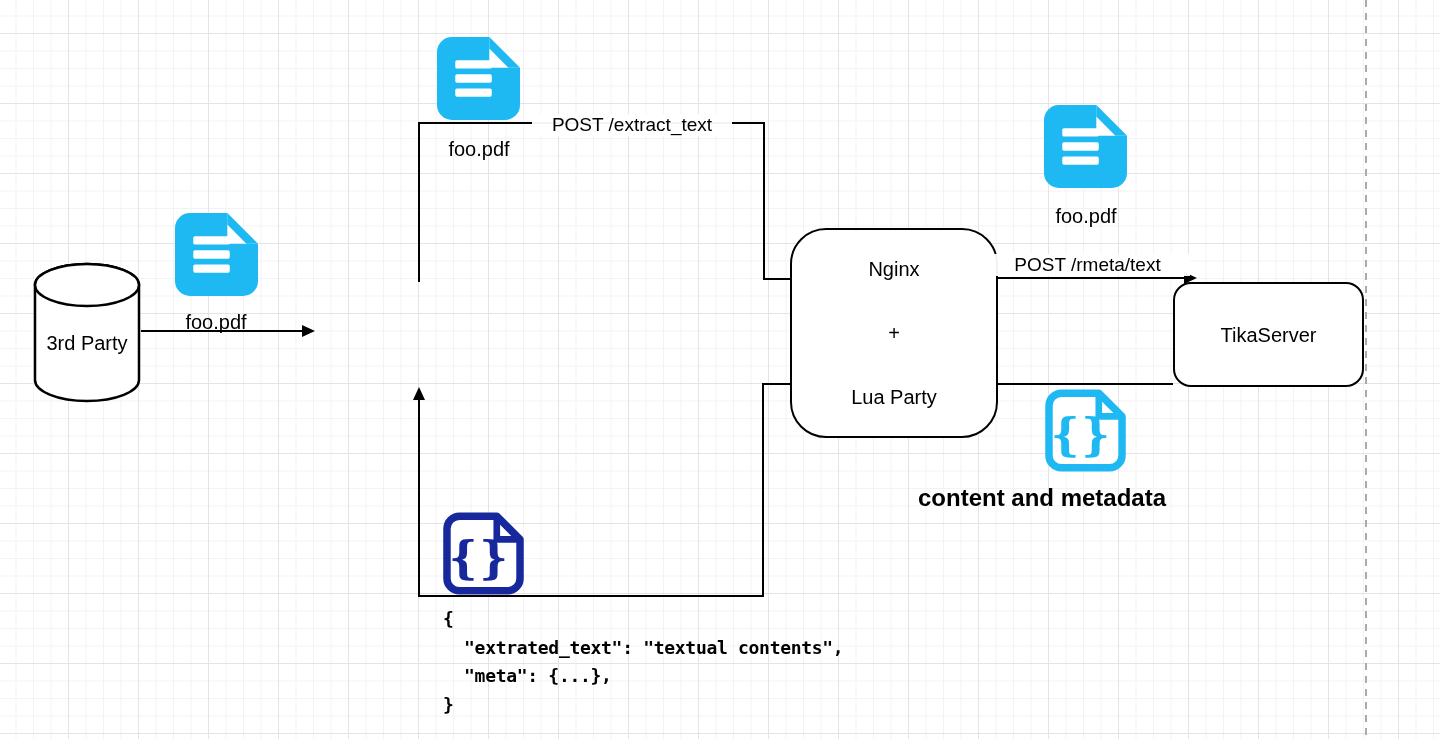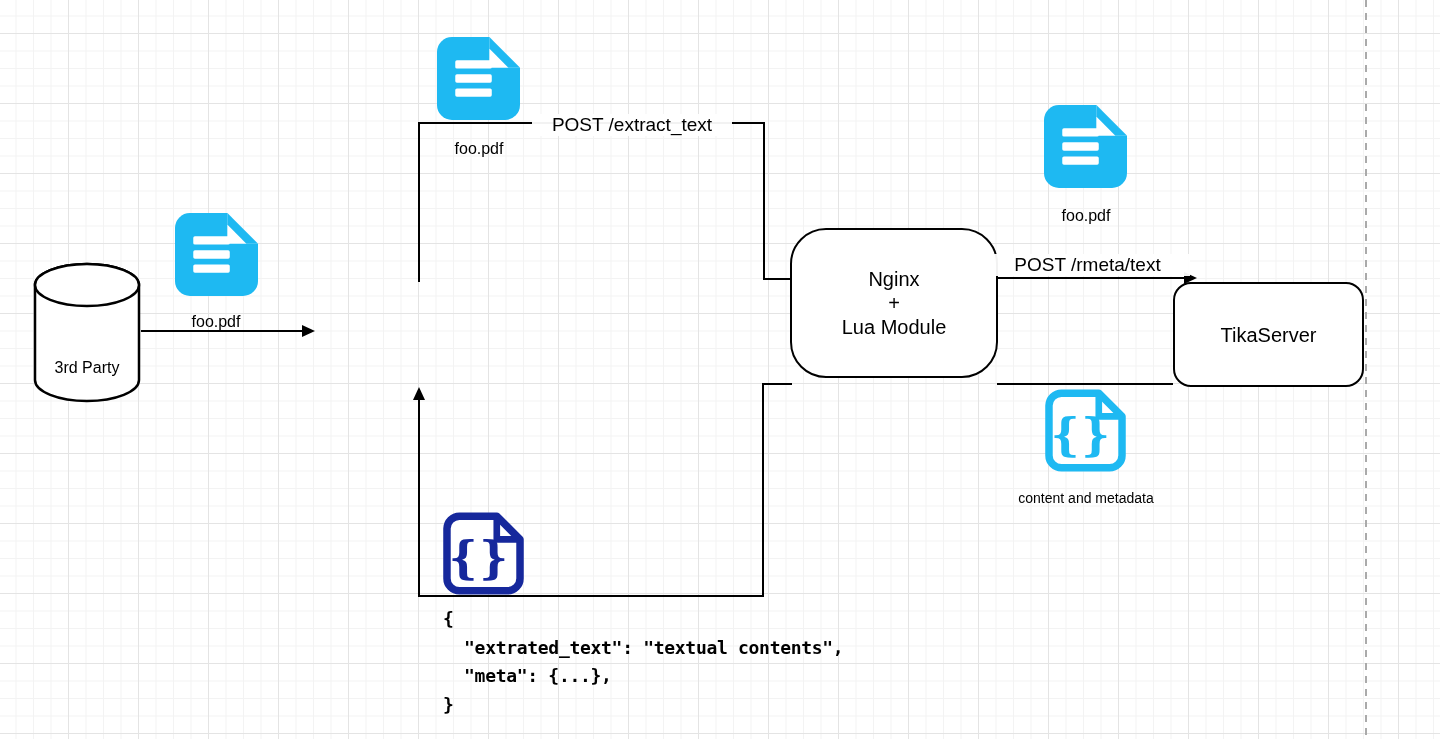--- a/index.html
+++ b/index.html
@@ -18,21 +18,21 @@
     color:#000;
   }
   .line { position:absolute; background:#000; }
   .node {
     position:absolute; background:#fff; border:2px solid #000;
     display:flex; flex-direction:column; align-items:center; justify-content:center;
     font-size:20px; line-height:24px; text-align:center;
   }
   .r18 { border-radius:18px; }
   .r36 { border-radius:36px; }
-  .lbl { position:absolute; font-size:16px; line-height:22px; text-align:center; white-space:nowrap; }
+  .lbl { position:absolute; font-size:20px; line-height:22px; text-align:center; white-space:nowrap; }
   .edge-lbl { font-size:19px; background:rgba(255,255,255,0.95); padding:0 3px; }
   .arrow-right { position:absolute; width:0; height:0;
     border-top:6px solid transparent; border-bottom:6px solid transparent; border-left:13px solid #000; }
   .arrow-up { position:absolute; width:0; height:0;
     border-left:6px solid transparent; border-right:6px solid transparent; border-bottom:13px solid #000; }
   .icon82 { position:absolute; width:83px; height:83px; }
   .code {
     position:absolute; font-family:"DejaVu Sans Mono", monospace; font-weight:bold;
     font-size:18px; line-height:28.5px; white-space:pre; letter-spacing:-0.3px;
   }
@@ -64,27 +64,27 @@
   <div class="line" style="left:762px; top:383px; width:30px; height:2px;"></div>
   <div class="line" style="left:762px; top:383px; width:2px; height:214px;"></div>
   <div class="line" style="left:418px; top:595px; width:346px; height:2px;"></div>
   <div class="line" style="left:418px; top:399px; width:2px; height:198px;"></div>
   <div class="arrow-up" style="left:413px; top:387px;"></div>
 
   <svg style="position:absolute; left:33px; top:262px;" width="108" height="141" viewBox="0 0 108 141">
     <path d="M2 23 A52 21 0 0 1 106 23 V118 A52 21 0 0 1 2 118 Z" fill="#fff" stroke="#000" stroke-width="2.5"></path>
     <ellipse cx="54" cy="23" rx="52" ry="21" fill="#fff" stroke="#000" stroke-width="2.5"></ellipse>
   </svg>
-  <div class="lbl" style="left:33px; top:357px; width:108px;">3rd Party</div>
+  <div class="lbl" style="left:33px; top:332px; width:108px;">3rd Party</div>
 
 
-  <div class="node r36" style="left:790px; top:228px; width:208px; height:150px;">
+  <div class="node r36" style="left:790px; top:228px; width:208px; height:210px;gap:40px;">
     <span>Nginx</span>
     <span>+</span>
-    <span>Lua Module</span>
+    <span>Lua Party</span>
   </div>
 
   <div class="node r18" style="left:1173px; top:282px; width:191px; height:105px;">
     <span>TikaServer</span>
   </div>
 
   <svg class="icon82" style="left:175px; top:213px;" viewBox="0 0 100 100">
     <path d="M18 0 H63 L100 37 V82 A18 18 0 0 1 82 100 H18 A18 18 0 0 1 0 82 V18 A18 18 0 0 1 18 0 Z" fill="var(--cyan)"></path>
     <path d="M63 0 L100 37 L63 37 Z" fill="#fff"></path>
     <path d="M63 0 L100 37 L86 37 L63 14 Z" fill="var(--cyan)"></path>
@@ -112,21 +112,21 @@
     <rect x="22" y="45" width="44" height="10" rx="2" fill="#fff"></rect>
     <rect x="22" y="62" width="44" height="10" rx="2" fill="#fff"></rect>
   </svg>
   <div class="lbl" style="left:1036px; top:205px; width:100px;">foo.pdf</div>
 
   <svg class="icon82" style="left:1044px; top:389px;" viewBox="0 0 100 100">
     <path d="M66 5 H21 A15 15 0 0 0 6 20 V80 A15 15 0 0 0 21 95 H79 A15 15 0 0 0 94 80 V33 Z" fill="#fff" stroke="var(--cyan)" stroke-width="9" stroke-linejoin="round"></path>
     <path d="M66 5 V33 H94" fill="none" stroke="var(--cyan)" stroke-width="8" stroke-linejoin="round"></path>
     <text x="45" y="74" text-anchor="middle" font-family="DejaVu Serif, serif" font-weight="bold" font-size="54" letter-spacing="2" fill="var(--cyan)">{}</text>
   </svg>
-  <div class="lbl" style="left:956px; top:487px; width:260px; font-size:14px;">content and metadata</div>
+  <div class="lbl" style="left:912px; top:487px; width:260px; font-size:24px;font-weight:bold;">content and metadata</div>
 
   <svg class="icon82" style="left:442px; top:512px;" viewBox="0 0 100 100">
     <path d="M66 5 H21 A15 15 0 0 0 6 20 V80 A15 15 0 0 0 21 95 H79 A15 15 0 0 0 94 80 V33 Z" fill="#fff" stroke="var(--navy)" stroke-width="9" stroke-linejoin="round"></path>
     <path d="M66 5 V33 H94" fill="none" stroke="var(--navy)" stroke-width="8" stroke-linejoin="round"></path>
     <text x="45" y="74" text-anchor="middle" font-family="DejaVu Serif, serif" font-weight="bold" font-size="54" letter-spacing="2" fill="var(--navy)">{}</text>
   </svg>
 
   <div class="lbl edge-lbl" style="left:532px; top:114px; width:200px;">POST /extract_text</div>
   <div class="lbl edge-lbl" style="left:985px; top:254px; width:205px;">POST /rmeta/text</div>
 

